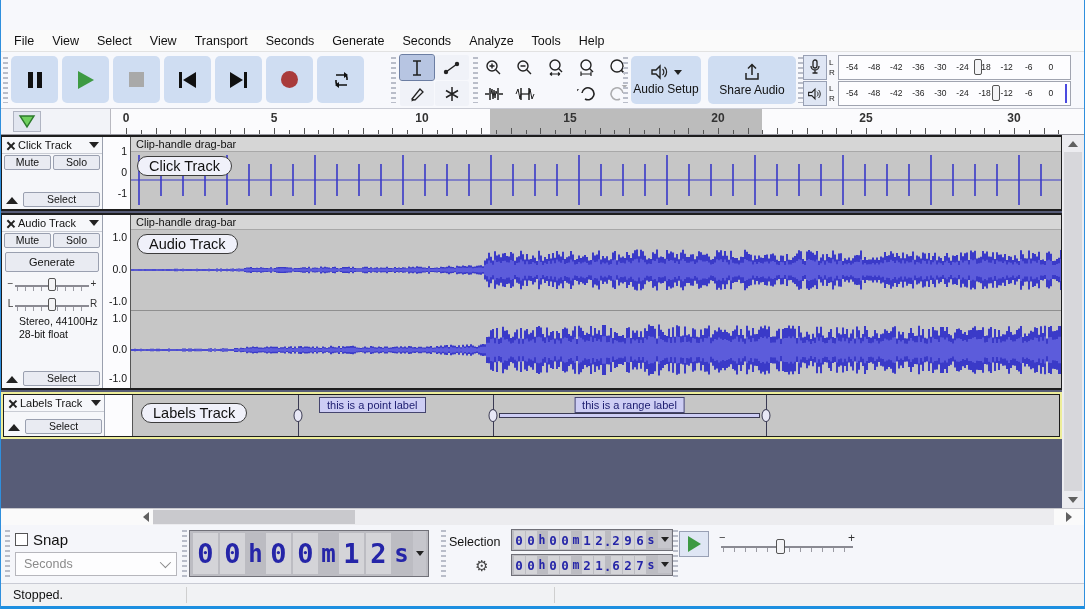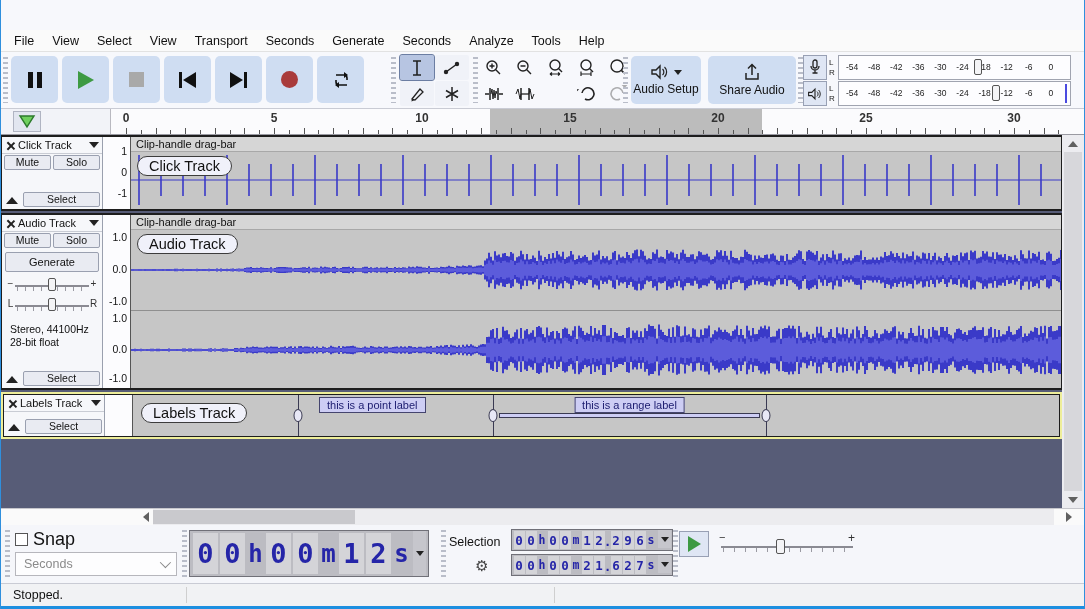--- a/index.html
+++ b/index.html
@@ -88,21 +88,21 @@
   .p-bottom { position:absolute; bottom:2px; left:2px; right:2px; display:flex; gap:3px; align-items:flex-end; }
   .col-btn { width:16px; height:13px; display:flex; align-items:center; justify-content:center; }
   .tri-up { width:0;height:0;border-left:6px solid transparent;border-right:6px solid transparent;border-bottom:7px solid #222; }
   .sel-btn { flex:1; height:15px; line-height:13px; }
   .sl-wrap { display:flex; align-items:center; padding:0 4px; height:17px; margin-top:3px; }
   .sl-end { font-size:10px; color:#333; width:9px; text-align:center; }
   .slider { position:relative; flex:1; height:14px; }
   .sl-line { position:absolute; left:0; right:0; top:8px; height:2px; background:#8a8a92; }
   .sl-ticks { position:absolute; left:2px; right:2px; top:10px; height:4px; background:repeating-linear-gradient(to right,#9a9aa2 0 1px,transparent 1px 8px); }
   .sl-thumb { position:absolute; left:50%; top:1px; width:8px; height:13px; margin-left:-4px; background:#f4f4f6; border:1px solid #555; border-radius:2px; }
-  .p-info { font-size:10.5px; color:#111; padding:3px 0 0 8px; line-height:1.25;margin-top:8px; }
+  .p-info { font-size:10.5px; color:#111; padding:3px 0 0 17px; line-height:1.25; }
   .vruler { width:28px; background:#fcfcfe; border-right:1px solid #555; position:relative; flex:none; }
   .vr-num { position:absolute; right:3px; font-size:10.5px; color:#111; }
   .content { flex:1; position:relative; background:#c6c6c6; overflow:hidden; }
   .clip-header { height:15px; background:#d6d6d6; border-bottom:1px solid #a8a8a8; font-size:11px; color:#111; padding-left:5px; line-height:14px; }
   .wave-area { position:relative; }
   .wave-area svg { display:block; }
   .badge { position:absolute; font-size:14.5px; color:#111; background:#f0f1fa; border:1.5px solid #3c3c3c; border-radius:11px; padding:1px 11px; }
   .ch-divider { height:1px; background:#8f8f8f; }
 
   .labels-outer { border:2px solid #eeee9a; margin-bottom:2px; }
@@ -124,21 +124,21 @@
   .hscroll-row { position:absolute; top:508px; left:0; right:0; height:17px; background:#fafafa; border-top:1px solid #c6c6cc; }
   .hs-btn { position:absolute; top:0; width:15px; height:16px; display:flex; align-items:center; justify-content:center; }
   .hs-track { position:absolute; left:152px; right:30px; top:0; height:16px; background:#ececef; }
   .hs-thumb { position:absolute; left:0; top:1px; width:202px; height:14px; background:#c9c9cd; }
 
   
   .bottom-row { position:absolute; top:525px; left:0; right:0; height:59px; background:#f5f6fa; border-bottom:1px solid #c9cbd4; }
   .snap-box { position:absolute; left:14px; top:4px; width:162px; }
   .chk-row { display:flex; align-items:center; gap:5px; height:20px; }
   .chk { width:13px; height:13px; background:#fff; border:1px solid #555; }
-  .chk-lbl { font-size:18px; color:#111; }
+  .chk-lbl { font-size:15px; color:#111; }
   .snap-select { margin-top:3px; height:24px; border:1px solid #b6b6bc; background:#fdfdfe; display:flex; align-items:center; padding:0 8px; }
   .snap-select .val { flex:1; font-size:12.5px; color:#8a8a8a; }
   .chev { width:8px; height:8px; border-right:1.5px solid #888; border-bottom:1.5px solid #888; transform:rotate(45deg) translateY(-2px); }
 
   .time-box { position:absolute; left:188px; top:5px; height:47px; background:#bcbcc2; border:1px solid #707078; display:flex; align-items:center; padding:0 2px; }
   .time-box .digit { display:inline-flex; width:25px; height:41px; background:#d4d4d8; margin:0 1px; align-items:center; justify-content:center; font:bold 27px "DejaVu Sans Mono",monospace; color:#2525a8; }
   .time-box .unit { display:inline-flex; width:19px; height:41px; align-items:center; justify-content:center; font:bold 24px "DejaVu Sans Mono",monospace; color:#2525a8; }
   .time-dd { width:13px; align-self:stretch; display:flex; align-items:center; justify-content:center; background:#c6c6cc; margin-left:2px; }
 
   .selbar { position:absolute; left:448px; top:4px; width:222px; }

